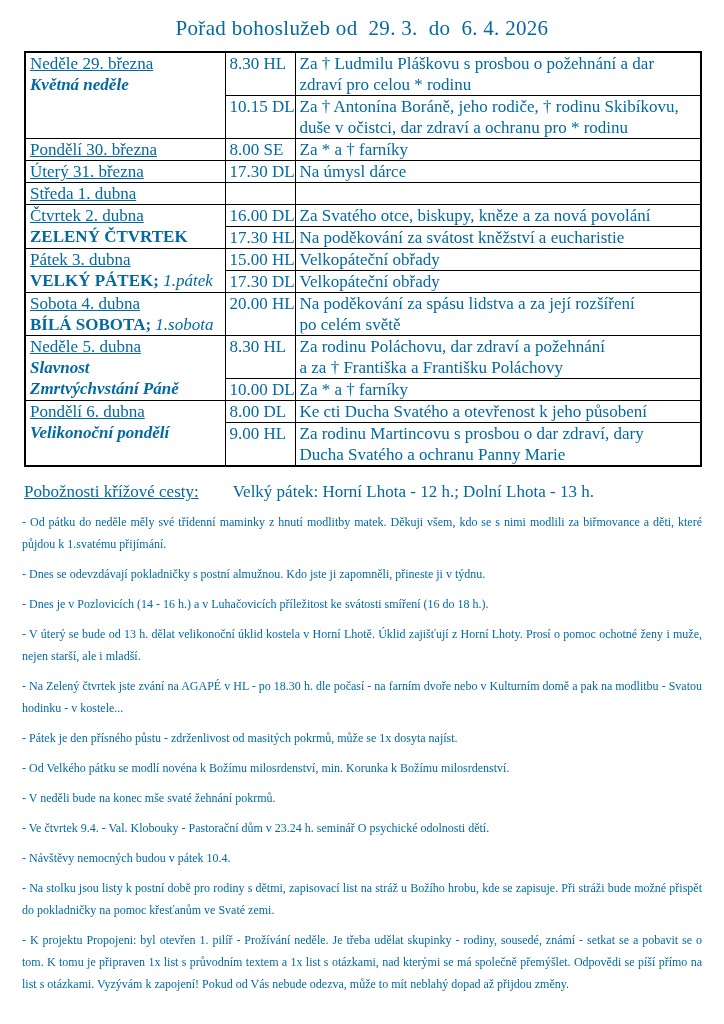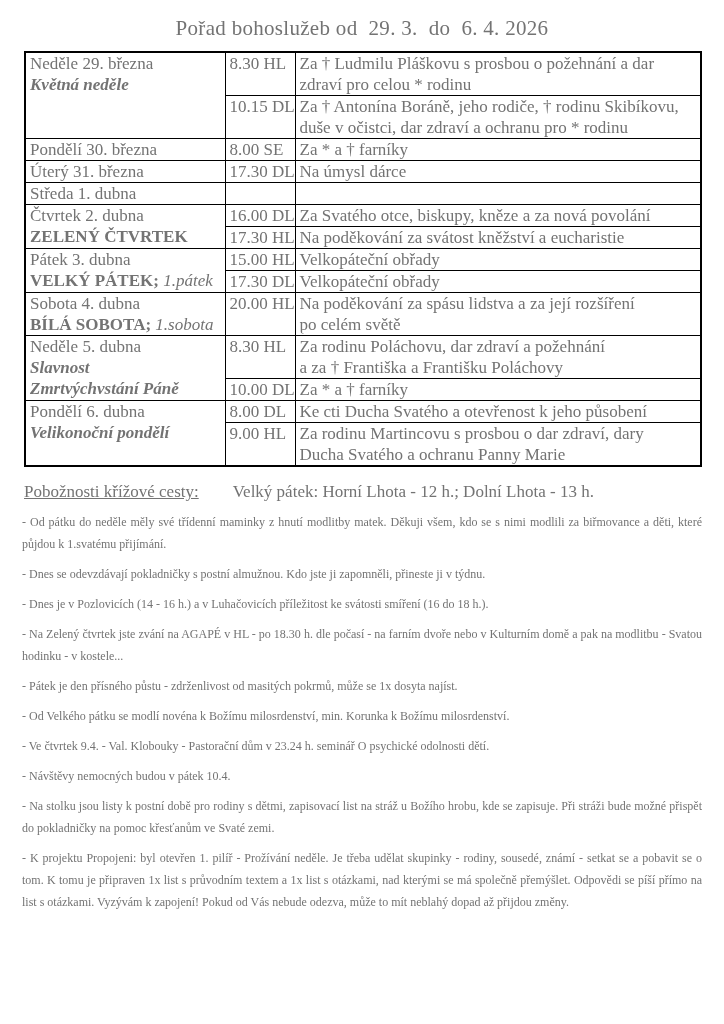--- a/index.html
+++ b/index.html
@@ -5,21 +5,21 @@
   html, body {
     margin: 0;
     padding: 0;
     background: #ffffff;
   }
   .page {
     width: 724px;
     height: 1024px;
     box-sizing: border-box;
     background: #ffffff;
-    color: #737373;
+    color: #0369a1;
     font-family: "Liberation Serif", serif;
     padding: 10px 22px 10px 22px;
     overflow: hidden;
   }
   .title {
     font-size: 21px;
     font-weight: normal;
     text-align: center;
     margin: 6px 0 10px 0;
     white-space: pre-wrap;
@@ -49,21 +49,21 @@
   td.time-cell {
     text-align: left;
     white-space: nowrap;
     padding: 0 2px;
   }
   td.intention-cell {
     white-space: pre-line;
     padding-left: 6px;
     border-radius: 13px;
   }
-  .st-normal  { font-weight: normal; font-style: normal; }
+  .st-normal  { font-weight: normal; font-style: normal; text-decoration: underline; }
   .st-bold    { font-weight: bold;   font-style: normal; margin-top: 34px; }
   .st-italic  { font-weight: normal; font-style: italic; text-align: right; }
   .st-bold-italic { font-weight: bold; font-style: italic; }
   .devotions {
     margin: 14px 0 4px 2px;
     font-size: 17px;
     line-height: 22px;
   }
   .dev-label { text-decoration: underline; }
   .dev-text  { margin-left: 34px; }
@@ -188,22 +188,24 @@
   </table>
 
   <div class="devotions">
     <span class="dev-label">Pobožnosti křížové cesty:</span><span class="dev-text">Velký pátek: Horní Lhota - 12 h.; Dolní Lhota - 13 h.</span>
   </div>
 
   <div class="announcements">
       <p class="announcement">- Od pátku do neděle měly své třídenní maminky z hnutí modlitby matek. Děkuji všem, kdo se s nimi modlili za biřmovance a děti, které půjdou k 1.svatému přijímání.</p>
       <p class="announcement">- Dnes se odevzdávají pokladničky s postní almužnou. Kdo jste ji zapomněli, přineste ji v týdnu.</p>
       <p class="announcement">- Dnes je v Pozlovicích (14 - 16 h.) a v Luhačovicích příležitost ke svátosti smíření (16 do 18 h.).</p>
+      <p class="announcement">- V úterý se bude od 13 h. dělat velikonoční úklid kostela v Horní Lhotě. Úklid zajišťují z Horní Lhoty. Prosí o pomoc ochotné ženy i muže, nejen starší, ale i mladší.</p>
       <p class="announcement">- Na Zelený čtvrtek jste zvání na AGAPÉ v HL - po 18.30 h. dle počasí - na farním dvoře nebo v Kulturním domě a pak na modlitbu - Svatou hodinku - v kostele...</p>
       <p class="announcement">- Pátek je den přísného půstu - zdrženlivost od masitých pokrmů, může se 1x dosyta najíst.</p>
       <p class="announcement">- Od Velkého pátku se modlí novéna k Božímu milosrdenství, min. Korunka k Božímu milosrdenství.</p>
+      <p class="announcement">- V neděli bude na konec mše svaté žehnání pokrmů.</p>
       <p class="announcement">- Ve čtvrtek 9.4. - Val. Klobouky - Pastorační dům v 23.24 h. seminář O psychické odolnosti dětí.</p>
       <p class="announcement">- Návštěvy nemocných budou v pátek 10.4.</p>
       <p class="announcement">- Na stolku jsou listy k postní době pro rodiny s dětmi, zapisovací list na stráž u Božího hrobu, kde se zapisuje. Při stráži bude možné přispět do pokladničky na pomoc křesťanům ve Svaté zemi.</p>
       <p class="announcement">- K projektu Propojeni: byl otevřen 1. pilíř - Prožívání neděle. Je třeba udělat skupinky - rodiny, sousedé, známí - setkat se a pobavit se o tom. K tomu je připraven 1x list s průvodním textem a 1x list s otázkami, nad kterými se má společně přemýšlet. Odpovědi se píší přímo na list s otázkami. Vyzývám k zapojení! Pokud od Vás nebude odezva, může to mít neblahý dopad až přijdou změny.</p>
     </div>
 
 </div>
 
 </body></html>

